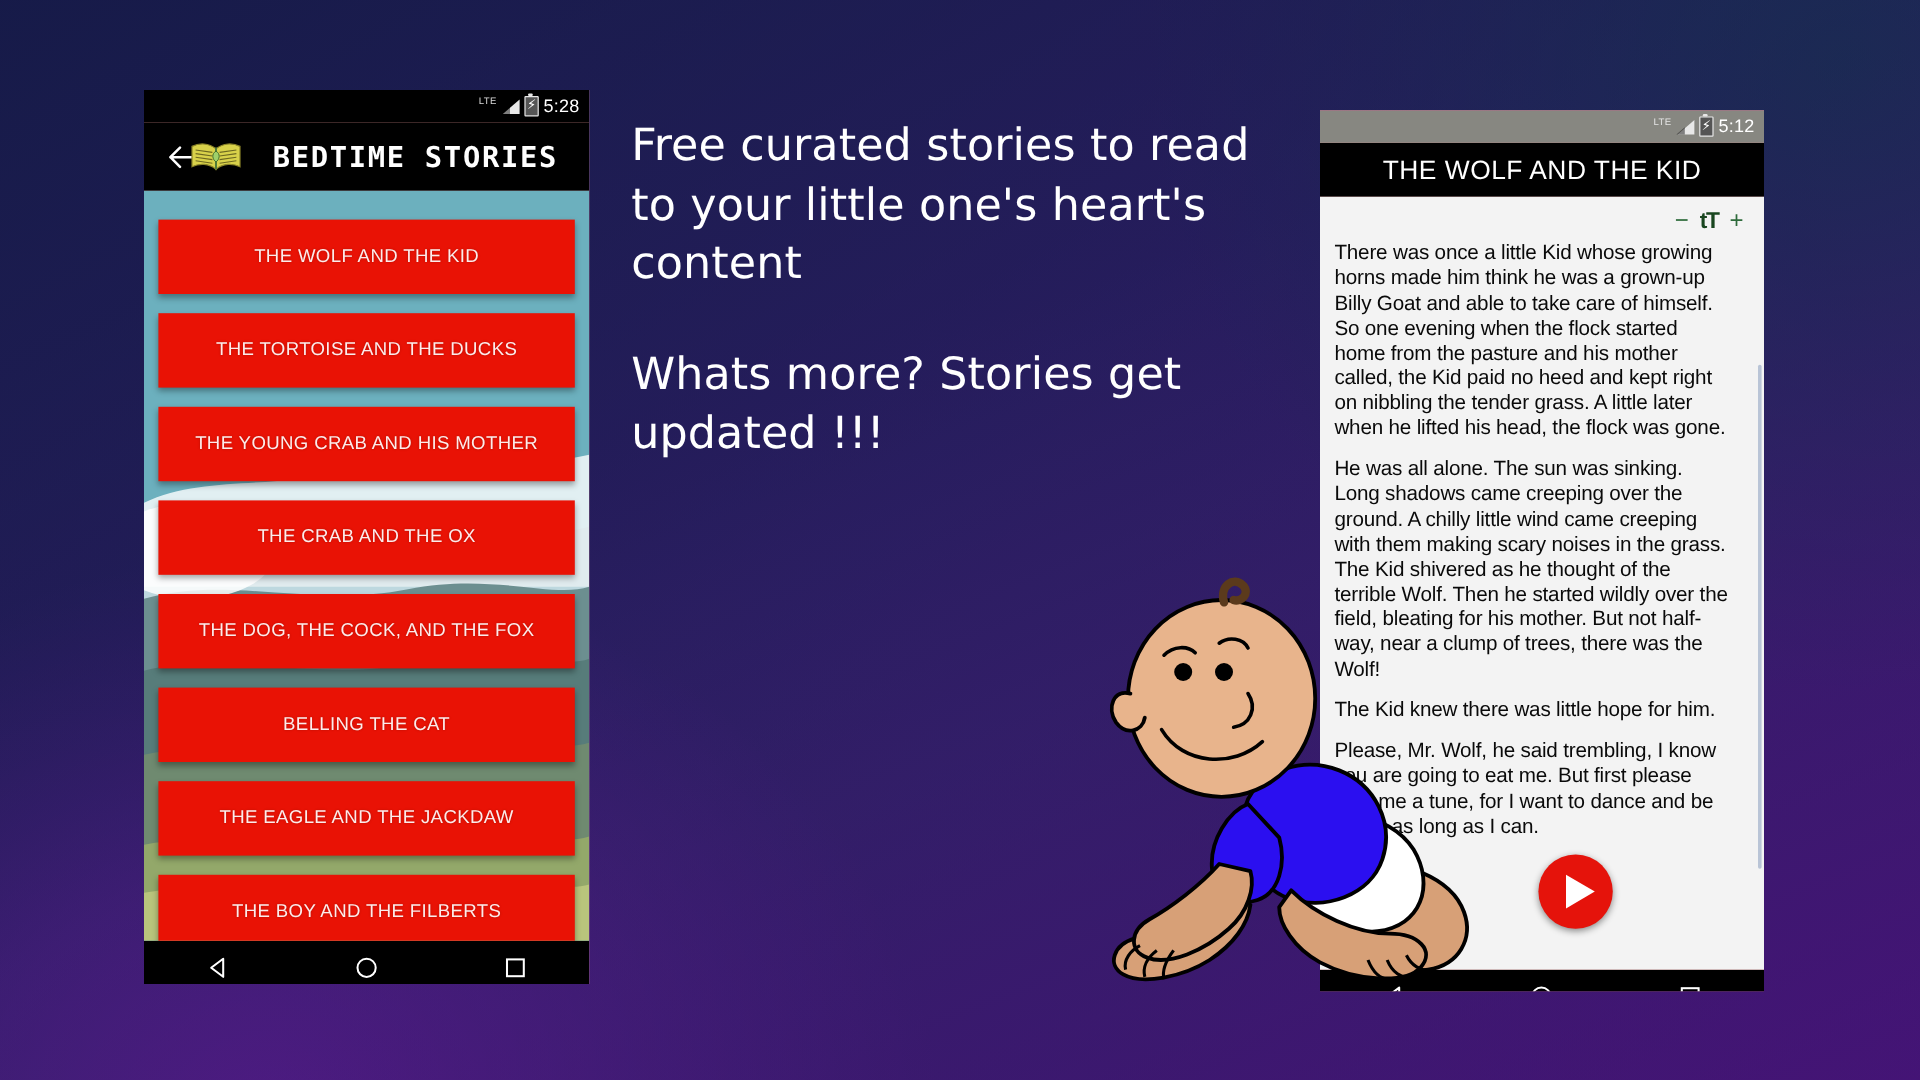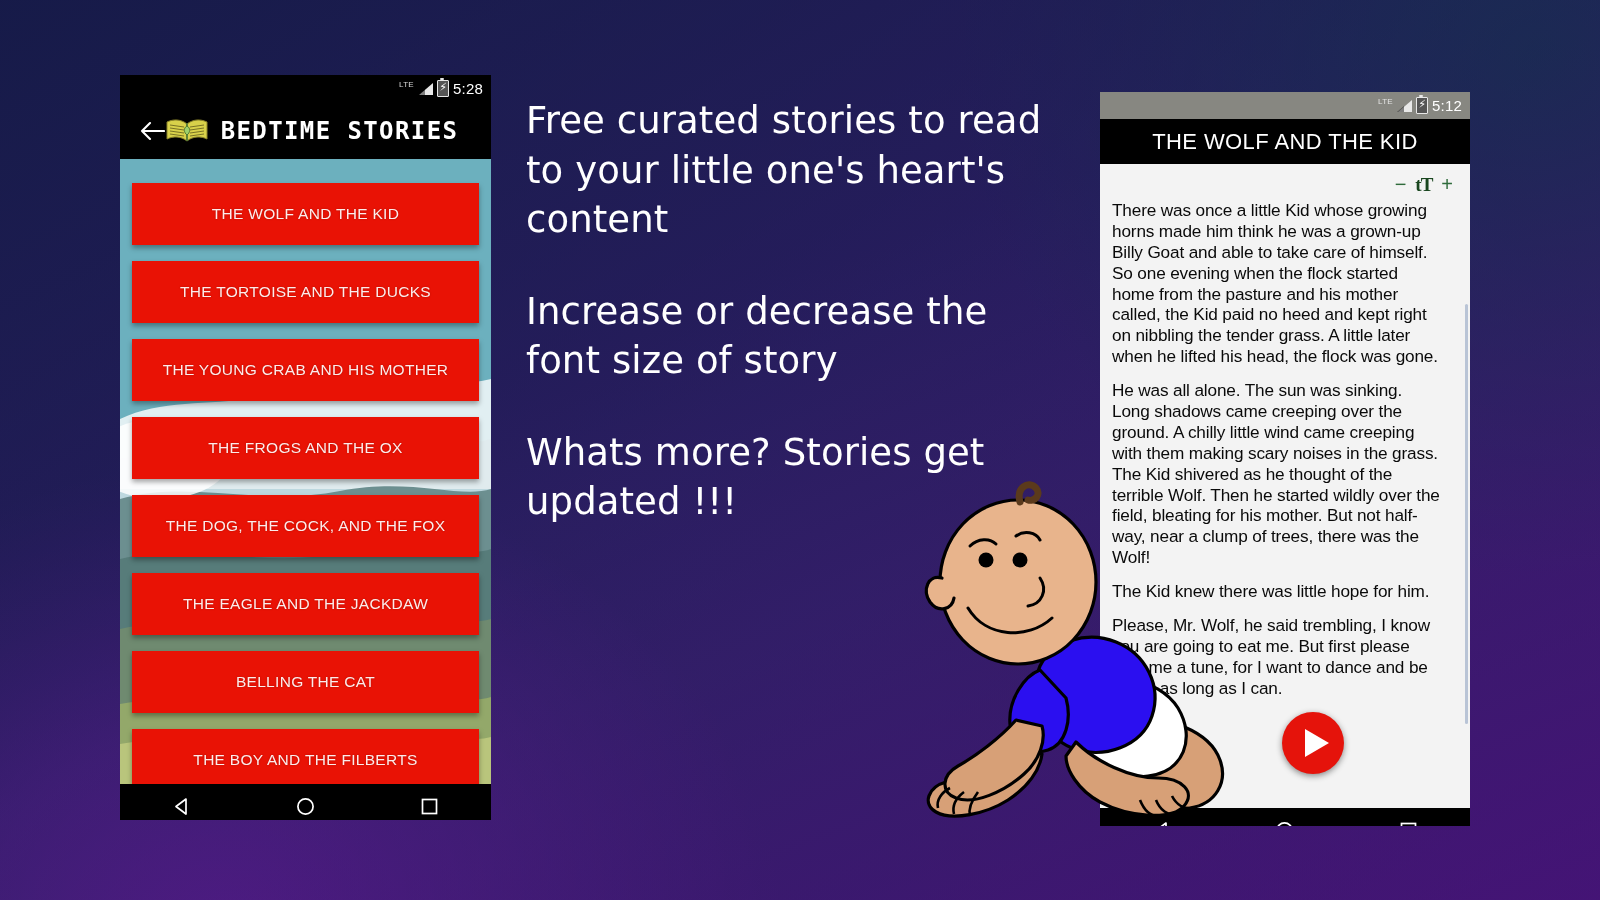--- a/index.html
+++ b/index.html
@@ -39,21 +39,21 @@
   .batt{width:10px;height:15px;border:1.6px solid #e8e8e8;border-radius:1px;position:relative;background:#555;}
   .batt:before{content:"";position:absolute;left:2.4px;top:-3.4px;width:4px;height:2.4px;background:#e8e8e8;border-radius:1px;}
   .batt-bolt{position:absolute;left:0;right:0;top:1px;text-align:center;font-size:11px;line-height:11px;color:#fff;}
   .sb-time{font-size:15px;color:#fff;font-family:"Liberation Sans",sans-serif;letter-spacing:.2px;}
   .statusbar.gray .sb-time{color:#fff;}
   .statusbar.gray .sb-lte{color:#e4e4e4;}
 
   .appbar{height:57px;background:#000;display:flex;align-items:center;padding:0 12px;}
   .backarrow{width:40px;height:40px;display:flex;align-items:center;justify-content:center;}
   .backarrow svg{display:block;}
-  .appbar-title{flex:1;display:flex;align-items:center;justify-content:center;gap:12px;
+  .appbar-title{flex:1;display:flex;align-items:center;justify-content:space-between;gap:12px;
                 transform:translateX(-14px);}
   .book-icon{width:44px;height:26px;position:relative;}
   .title-text{color:#fff;font-size:24px;letter-spacing:1.4px;font-weight:700;
               font-family:"DejaVu Sans Mono", monospace;white-space:nowrap;}
 
   .list-area{position:relative;height:625px;background:#6cb0be;overflow:hidden;}
   .list-bgart{position:absolute;inset:0;}
   .story-list{position:absolute;left:0;right:0;top:0;padding:24px 12px 0 12px;box-sizing:border-box;}
   .story-item{height:62px;background:#e91205;margin-bottom:16px;
               display:flex;align-items:center;justify-content:center;
@@ -68,21 +68,21 @@
   
   #phoneRight{left:1100px;top:92px;width:370px;height:734px;}
   .reader-title{height:45px;background:#000;display:flex;align-items:center;justify-content:center;}
   .reader-title span{color:#fff;font-size:22px;letter-spacing:.4px;
                      font-family:"Liberation Sans",sans-serif;}
   .reader-body{position:relative;height:644px;background:#f3f3f3;overflow:hidden;
                padding:0 12px;box-sizing:border-box;}
   .fontctl{display:flex;align-items:center;justify-content:flex-end;gap:9px;
            padding:6px 5px 2px 0;height:28px;}
   .fc{color:#2e6b3b;font-size:20px;line-height:1;font-family:"Liberation Sans",sans-serif;}
-  .fc.tt{color:#19461f;font-weight:700;font-size:19px;letter-spacing:-1px;font-family:Liberation Serif, serif;}
+  .fc.tt{color:#19461f;font-weight:700;font-size:19px;letter-spacing:-1px;}
   .story-text{font-size:17.2px;line-height:1.215;color:#0a0a0a;
               font-family:"Liberation Sans",sans-serif;letter-spacing:-.15px;}
   .story-text p{margin:0 17px 13px 0;}
   .scrollbar{position:absolute;right:2px;top:140px;width:3px;height:420px;background:#b9c4d6;border-radius:2px;}
 
   .playbtn{position:absolute;left:182px;top:620px;width:62px;height:62px;border-radius:50%;
            background:#e5130b;display:flex;align-items:center;justify-content:center;
            box-shadow:0 2px 6px rgba(0,0,0,.45);z-index:6;}
   .playbtn .tri{width:0;height:0;border-left:24px solid #fff;
                 border-top:14px solid transparent;border-bottom:14px solid transparent;
@@ -157,30 +157,30 @@
           <div class="story-item">
             <span>THE WOLF AND THE KID</span>
           </div>
           <div class="story-item">
             <span>THE TORTOISE AND THE DUCKS</span>
           </div>
           <div class="story-item">
             <span>THE YOUNG CRAB AND HIS MOTHER</span>
           </div>
           <div class="story-item">
-            <span>THE FROGS AND THE OX</span>
+            <span>THE CRAB AND THE OX</span>
           </div>
           <div class="story-item">
             <span>THE DOG, THE COCK, AND THE FOX</span>
           </div>
           <div class="story-item">
+            <span>BELLING THE CAT</span>
+          </div>
+          <div class="story-item">
             <span>THE EAGLE AND THE JACKDAW</span>
-          </div>
-          <div class="story-item">
-            <span>BELLING THE CAT</span>
           </div>
           <div class="story-item">
             <span>THE BOY AND THE FILBERTS</span>
           </div>
         </div>
     </div>
 
     <div class="navbar">
       <span class="nb">
         <svg width="19" height="19" viewBox="0 0 19 19">
@@ -195,21 +195,20 @@
       <span class="nb">
         <svg width="19" height="19" viewBox="0 0 19 19">
             <rect x="2.5" y="2.5" width="14" height="14" fill="none" stroke="#fff" stroke-width="1.7"></rect>
           </svg>
       </span>
     </div>
   </div>
 
   <div class="promo" id="promoText">
       <p>Free curated stories to read to your little one's heart's content</p>
-      <p>Increase or decrease the font size of story</p>
       <p>Whats more? Stories get updated !!!</p>
     </div>
 
   <div class="phone" id="phoneRight">
 
     <div class="statusbar gray">
       <div class="sb-right">
         <span class="sb-lte">LTE</span>
         <span class="sig"></span>
         <span class="batt">

